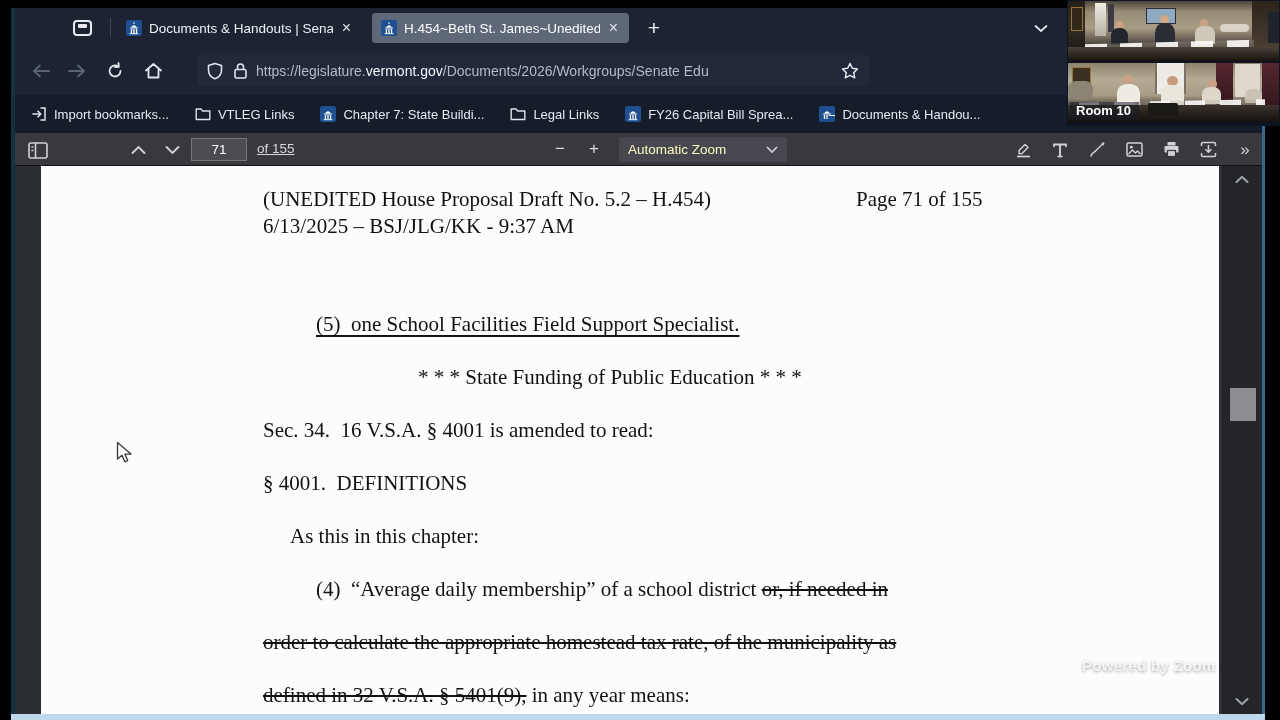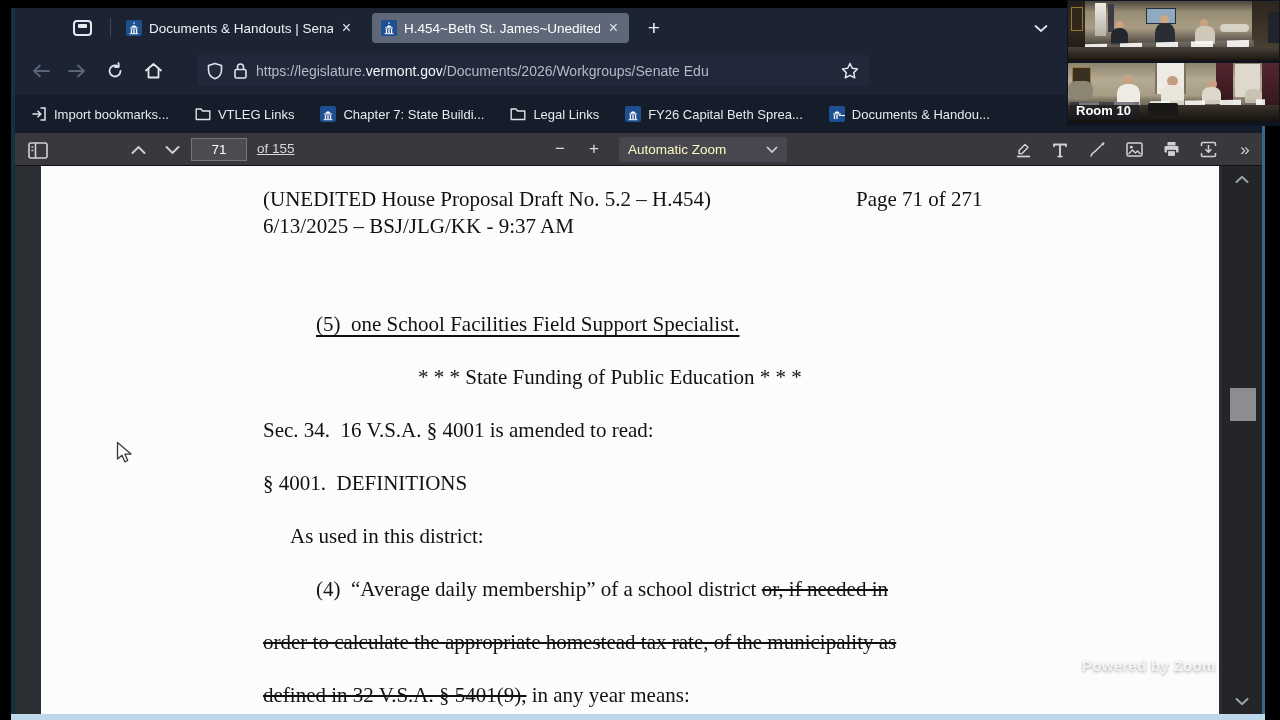--- a/index.html
+++ b/index.html
@@ -243,21 +243,21 @@
       <div class="bm-item">
         <svg width="16" height="16" viewBox="0 0 16 16">
           <rect width="16" height="16" rx="2" fill="#1d4f91"></rect>
           <path d="M5.2 7.2 Q8 3.4 10.8 7.2 Z" fill="#fff"></path>
           <rect x="4.2" y="7.4" width="7.6" height="1.1" fill="#fff"></rect>
           <rect x="4.8" y="9" width="1.3" height="4" fill="#fff"></rect>
           <rect x="7.35" y="9" width="1.3" height="4" fill="#fff"></rect>
           <rect x="9.9" y="9" width="1.3" height="4" fill="#fff"></rect>
           <rect x="3.6" y="13.2" width="8.8" height="1" fill="#fff"></rect>
         </svg>
-        <span>FY26 Capital Beth Sprea...</span>
+        <span>FY26 Capital Bill Sprea...</span>
       </div>
       <div class="bm-item">
         <svg width="16" height="16" viewBox="0 0 16 16">
           <rect width="16" height="16" rx="2" fill="#1d4f91"></rect>
           <path d="M5.2 7.2 Q8 3.4 10.8 7.2 Z" fill="#fff"></path>
           <rect x="4.2" y="7.4" width="7.6" height="1.1" fill="#fff"></rect>
           <rect x="4.8" y="9" width="1.3" height="4" fill="#fff"></rect>
           <rect x="7.35" y="9" width="1.3" height="4" fill="#fff"></rect>
           <rect x="9.9" y="9" width="8.8" height="1" fill="#fff"></rect>
         </svg>
@@ -333,27 +333,27 @@
             <path d="M8.5 4 V11 M5.5 8.2 L8.5 11.2 L11.5 8.2" fill="none" stroke="#d2d2d6" stroke-width="1.5" stroke-linejoin="round"></path>
           </svg>
         </div>
         <div class="pt-ic" id="pt-more">»</div>
       </div>
     </div>
 
     <div id="viewport">
       <div id="pdf-page">
         <div class="doc-line" style="left:222px; top:21px">(UNEDITED House Proposal Draft No. 5.2 – H.454)</div>
-        <div class="doc-line" style="left:815px; top:21px">Page 71 of 271</div>
+        <div class="doc-line" style="left:815px; top:21px">Page 71 of 155</div>
         <div class="doc-line" style="left:222px; top:48px">6/13/2025 – BSJ/JLG/KK - 9:37 AM</div>
         <div class="doc-line underlined" style="left:275px; top:146px">(5)  one School Facilities Field Support Specialist.</div>
         <div class="doc-line" style="left:377px; top:199px">* * * State Funding of Public Education * * *</div>
         <div class="doc-line" style="left:222px; top:252px">Sec. 34.  16 V.S.A. § 4001 is amended to read:</div>
         <div class="doc-line" style="left:222px; top:305px">§ 4001.  DEFINITIONS</div>
-        <div class="doc-line" style="left:249px; top:358px">As used in this district:</div>
+        <div class="doc-line" style="left:249px; top:358px">As this in this chapter:</div>
         <div class="doc-line" style="left:275px; top:411px"><span>(4)  “Average daily membership” of a school district </span><span class="struck">or, if needed in</span></div>
         <div class="doc-line struck" style="left:222px; top:464px">order to calculate the appropriate homestead tax rate, of the municipality as</div>
         <div class="doc-line" style="left:222px; top:517px"><span class="struck">defined in 32 V.S.A. § 5401(9),</span><span> in any year means:</span></div>
       </div>
 
       <div id="scrollbar">
         <div id="sb-up" class="sb-arrow">
           <svg width="14" height="9" viewBox="0 0 14 9">
             <path d="M1.5 7 L7 1.8 L12.5 7" fill="none" stroke="#a0a3a9" stroke-width="2" stroke-linecap="round"></path>
           </svg>

